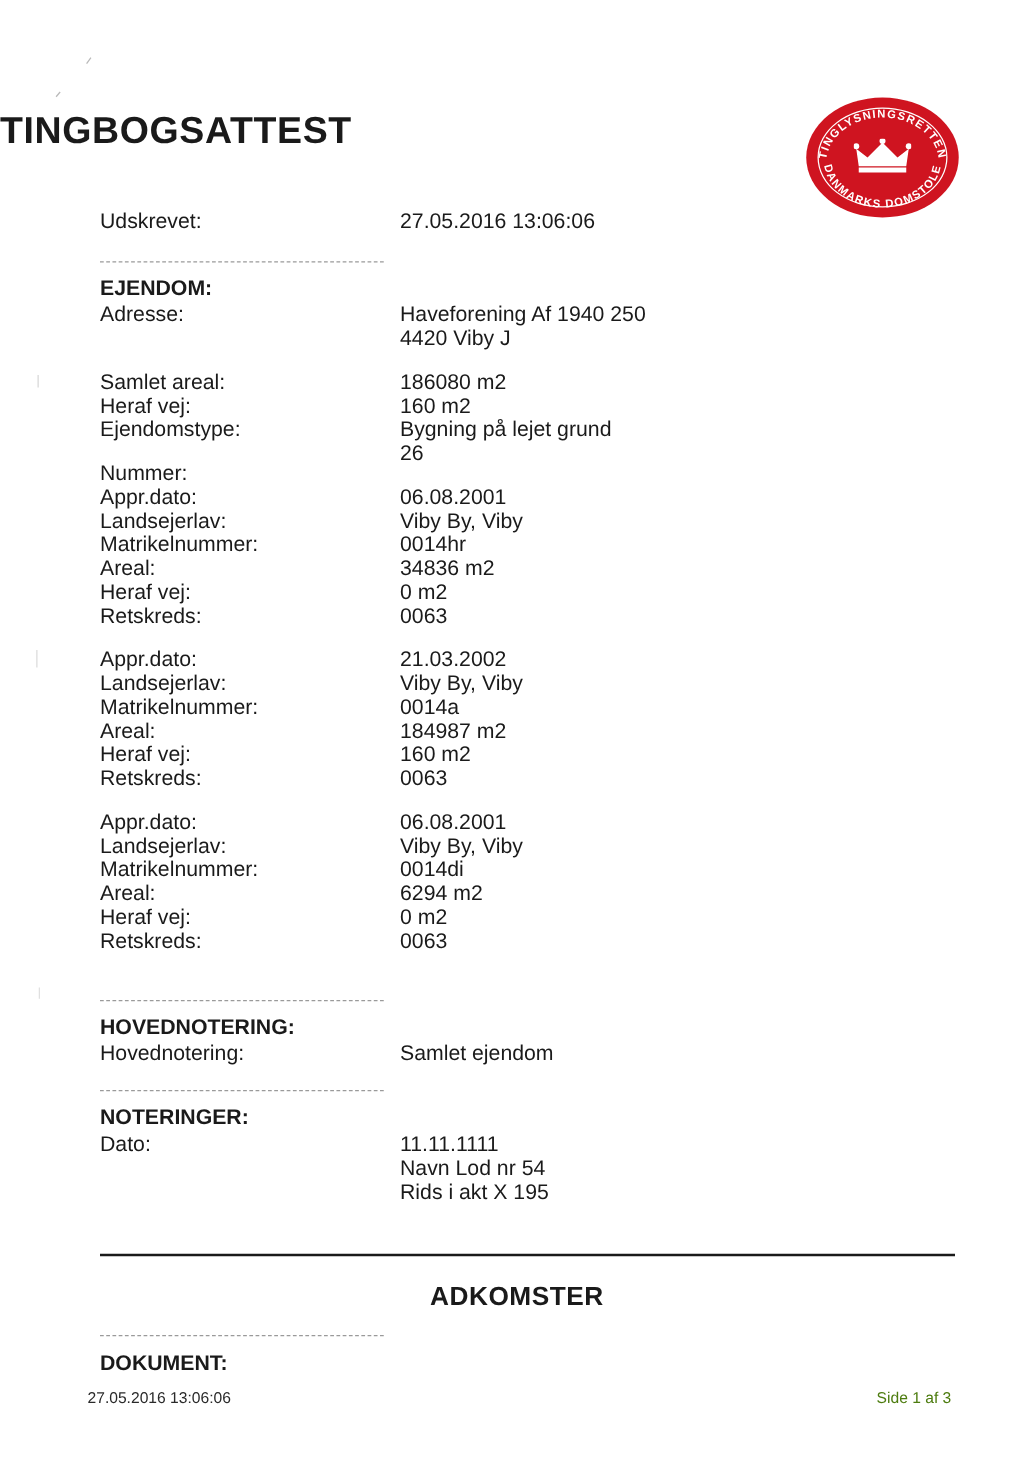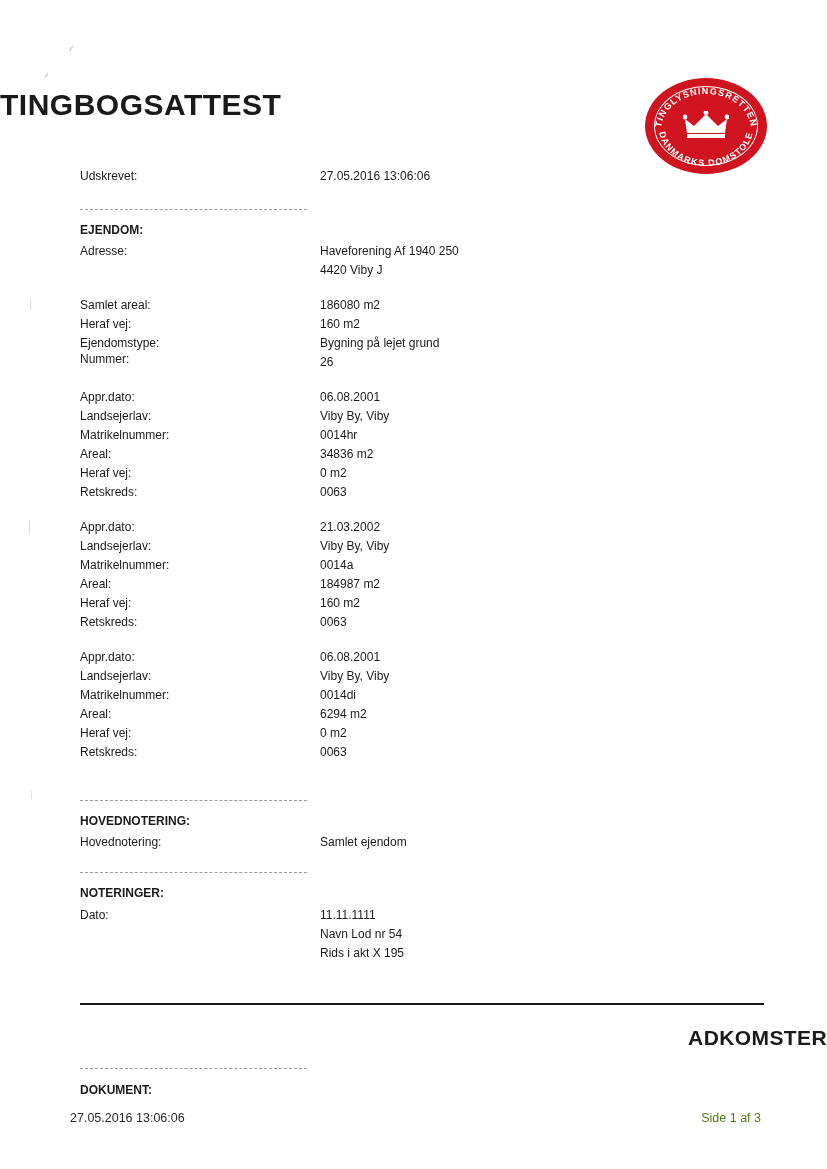--- a/index.html
+++ b/index.html
@@ -72,21 +72,21 @@
     position: absolute;
     left: 50%;
     top: 50%;
     transform: translate(-50%, -50%);
     width: 46px;
     height: 30px;
   }
 
   .row {
     position: absolute;
-    font-size: 12px;
+    font-size: 17px;
     line-height: 19.5px;
     white-space: pre;
   }
   .label { left: 80px; }
   .value { left: 320px; }
   .bold { font-weight: bold; }
 
   .dashrule {
     position: absolute;
     left: 80px;
@@ -98,21 +98,21 @@
     position: absolute;
     left: 80px;
     width: 684px;
     border-top: 2px solid #1a1a1a;
     height: 0;
   }
   .section-center {
     position: absolute;
     left: 0;
     right: 0;
-    text-align: right;
+    text-align: center;
     font-size: 21px;
     font-weight: bold;
     letter-spacing: 0.4px;
   }
   .footer-left {
     position: absolute;
     left: 70px;
     bottom: 44px;
     font-size: 12.5px;
     color: #2a2a2a;
@@ -171,21 +171,21 @@
   <div class="row label" style="top:242px">Adresse:</div>
   <div class="row value" style="top:242px">Haveforening Af 1940 250</div>
   <div class="row value" style="top:261px">4420 Viby J</div>
 
   <div class="row label" style="top:296px">Samlet areal:</div>
   <div class="row value" style="top:296px">186080 m2</div>
   <div class="row label" style="top:315px">Heraf vej:</div>
   <div class="row value" style="top:315px">160 m2</div>
   <div class="row label" style="top:334px">Ejendomstype:</div>
   <div class="row value" style="top:334px">Bygning på lejet grund</div>
-  <div class="row label" style="top:350px">Nummer:</div>
+  <div class="row label" style="top:369px">Nummer:</div>
   <div class="row value" style="top:353px">26</div>
 
   <div class="row label" style="top:388px">Appr.dato:</div>
   <div class="row value" style="top:388px">06.08.2001</div>
   <div class="row label" style="top:407px">Landsejerlav:</div>
   <div class="row value" style="top:407px">Viby By, Viby</div>
   <div class="row label" style="top:426px">Matrikelnummer:</div>
   <div class="row value" style="top:426px">0014hr</div>
   <div class="row label" style="top:445px">Areal:</div>
   <div class="row value" style="top:445px">34836 m2</div>

